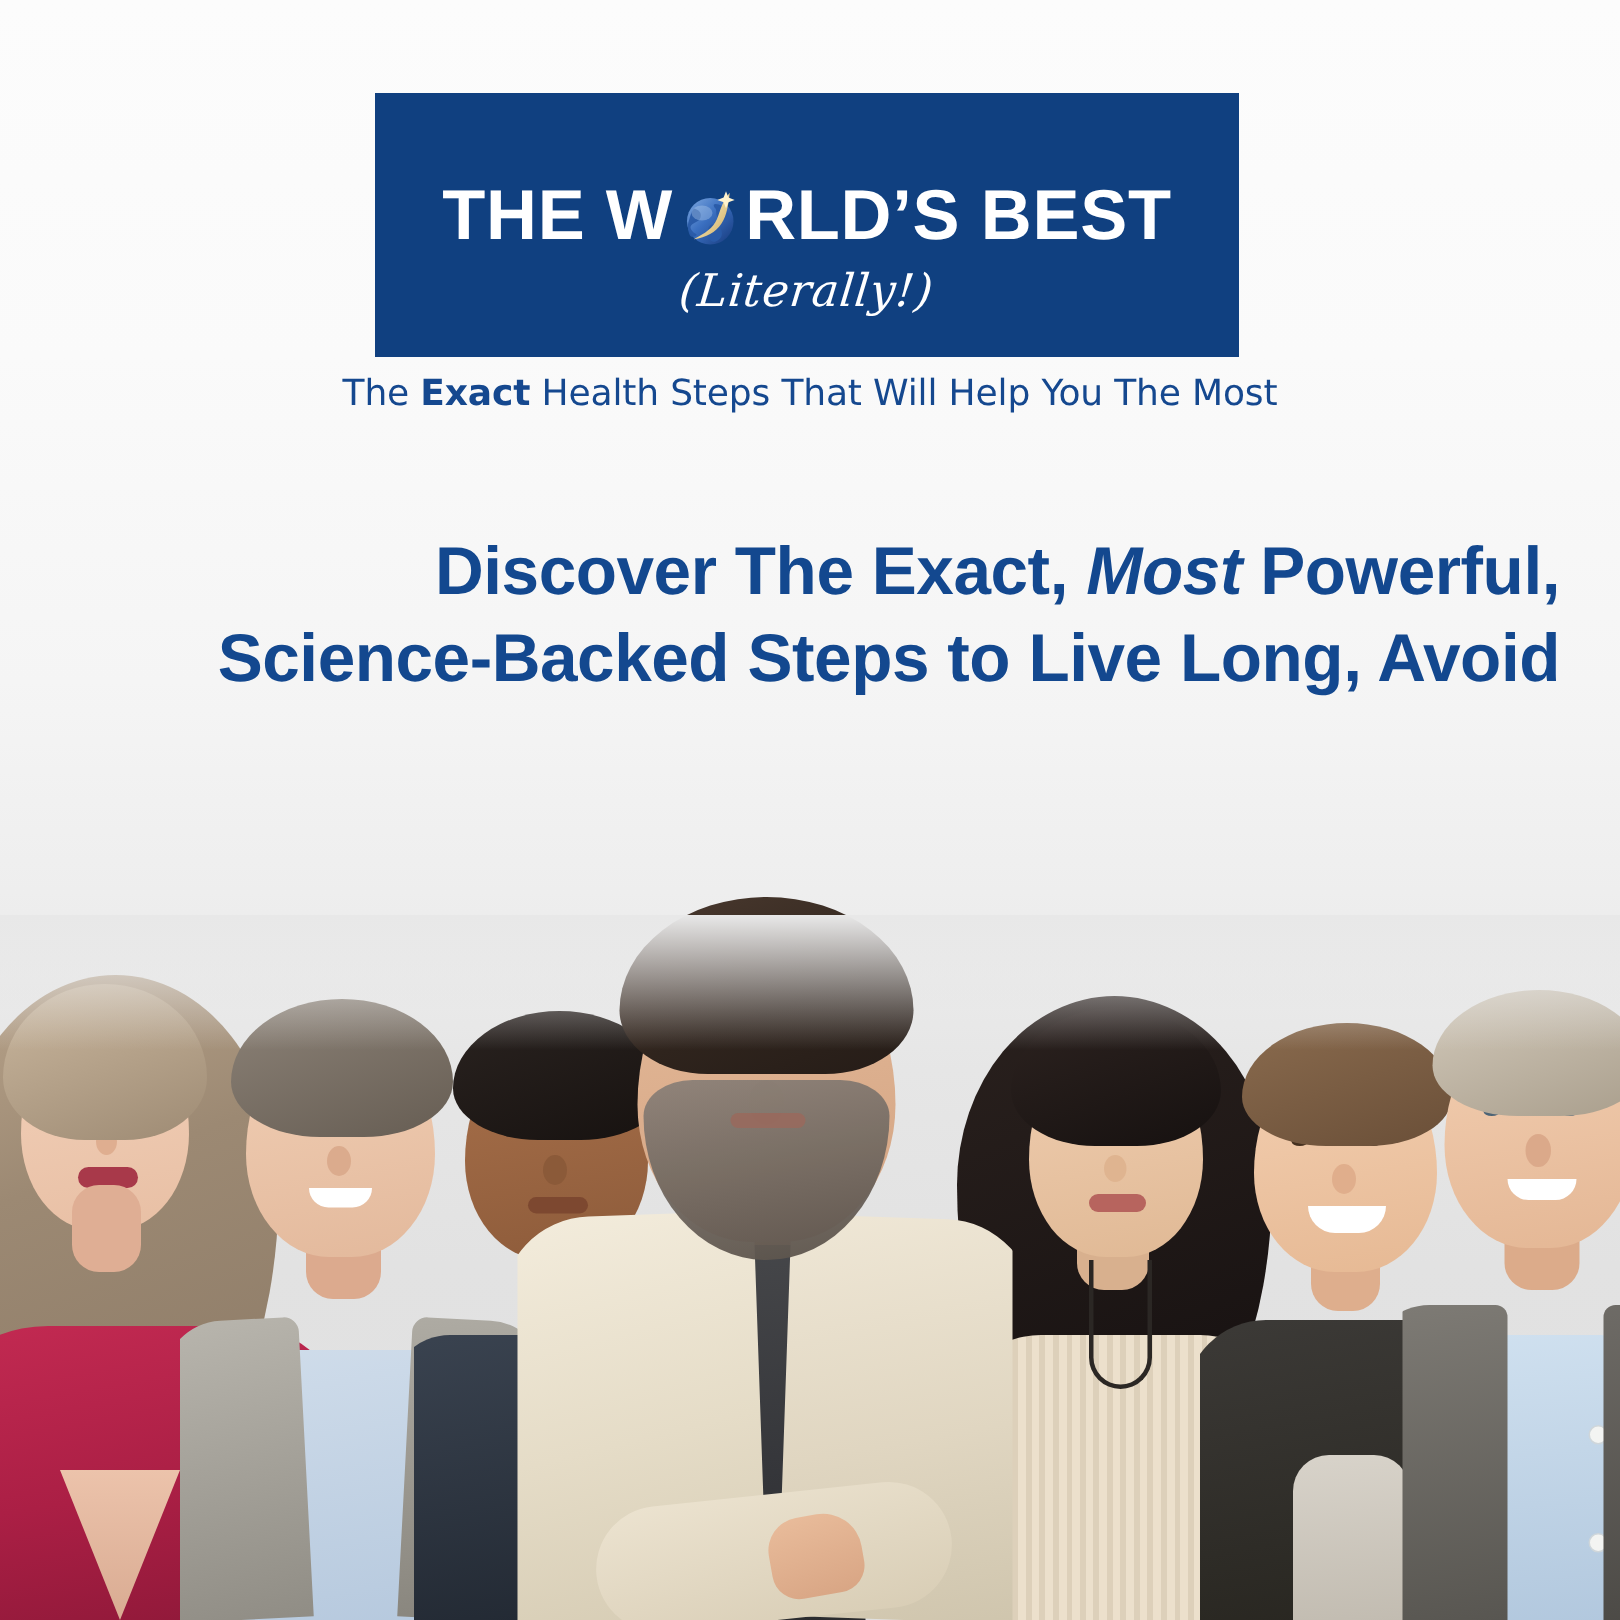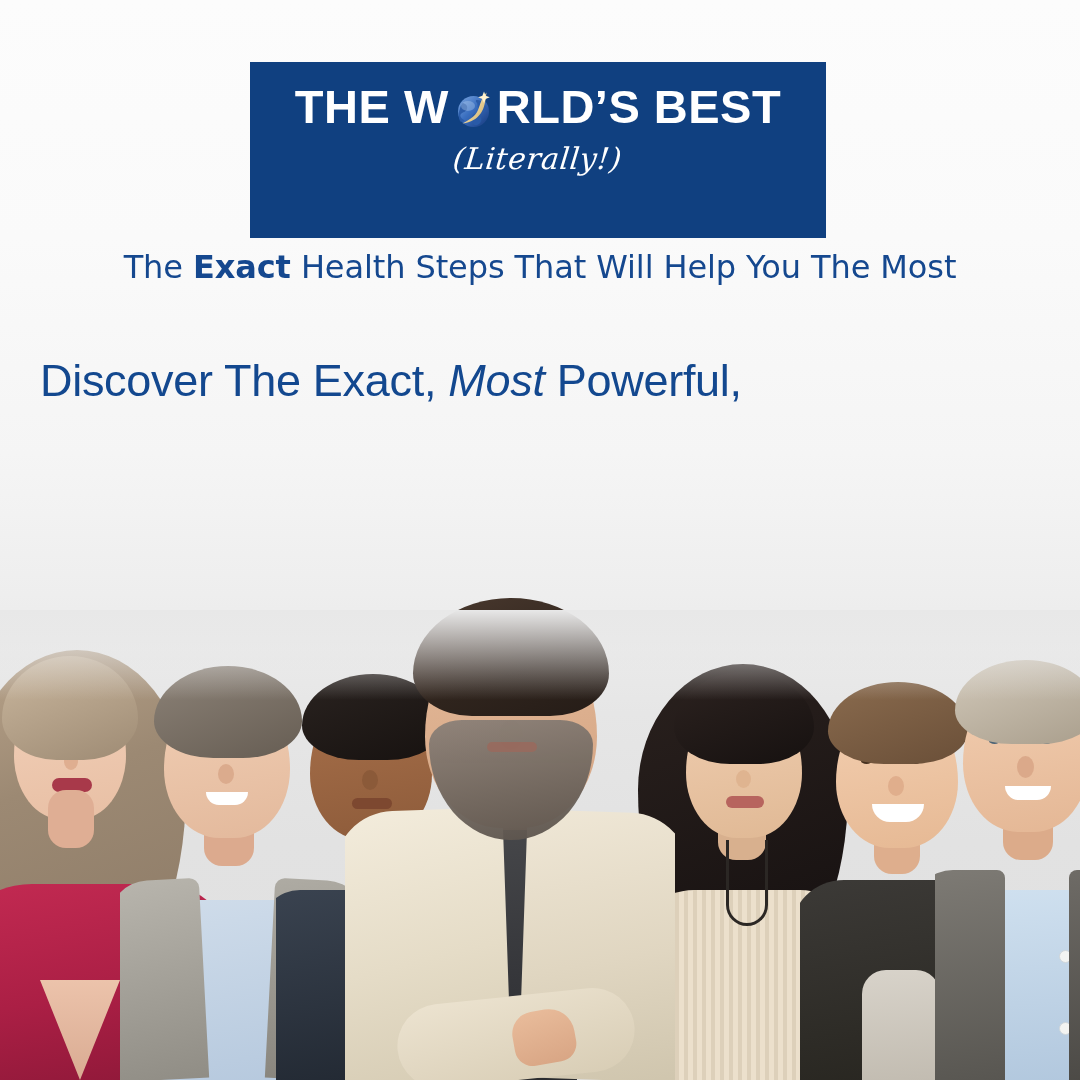--- a/index.html
+++ b/index.html
@@ -37,20 +37,21 @@
   }
   .banner-line {
     color:#ffffff;
     font-weight:bold;
     font-size:47px;
     letter-spacing:0.5px;
     line-height:1.16;
     white-space:nowrap;
     display:flex; align-items:center;
     font-family:"Liberation Sans", sans-serif;
+    margin-top:36px;
   }
   .banner-line-2 { font-size:49px; margin-top:2px; }
   .globe-wrap {
     display:inline-block;
     position:relative;
     width:46px; height:46px;
     margin:0 1px;
     vertical-align:middle;
     transform:translateY(2px);
   }
@@ -64,33 +65,33 @@
     letter-spacing:0.5px;
     transform:skewX(-6deg);
   }
 
   
   .tagline {
     position:absolute;
     left:0; right:0; top:248px;
     text-align:center;
     color:#15488f;
-    font-size:32px;
+    font-size:24px;
     font-family:"DejaVu Sans", sans-serif;
     letter-spacing:-0.1px;
   }
   .tagline b { font-weight:bold; }
 
   
   .headline {
     position:absolute;
     left:0; right:0; top:352px;
-    text-align:left;
+    text-align:right;
     color:#13488f;
-    font-weight:normal;
+    font-weight:bold;
     font-size:45px;
     line-height:1.28;
     letter-spacing:-0.3px;
     font-family:"Liberation Sans", sans-serif;
     padding:0 40px;
   }
   .headline i { font-style:italic; }
   .hl-line { display:block; white-space:nowrap; }
 
   
@@ -289,20 +290,21 @@
 
     <div class="banner-script">(Literally!)</div>
   </div>
 
   <div class="tagline">
     <span>The </span><b>Exact</b><span> Health Steps That Will Help You The Most</span>
   </div>
 
   <div class="headline">
     <span class="hl-line"><span>Discover The Exact, </span><i>Most</i><span> Powerful,</span></span>
+    <span class="hl-line">Science-Backed Steps to Live Long, Avoid</span>
   </div>
 
   <div class="photos">
     <div class="photo-fade"></div>
 
     <div class="person" id="p1">
       <div class="hair-back"></div>
       <div class="head">
         <div class="brow" style="left:26px; top:48px; background:#9a7f62;"></div>
         <div class="brow" style="left:64px; top:47px; background:#9a7f62;"></div>

